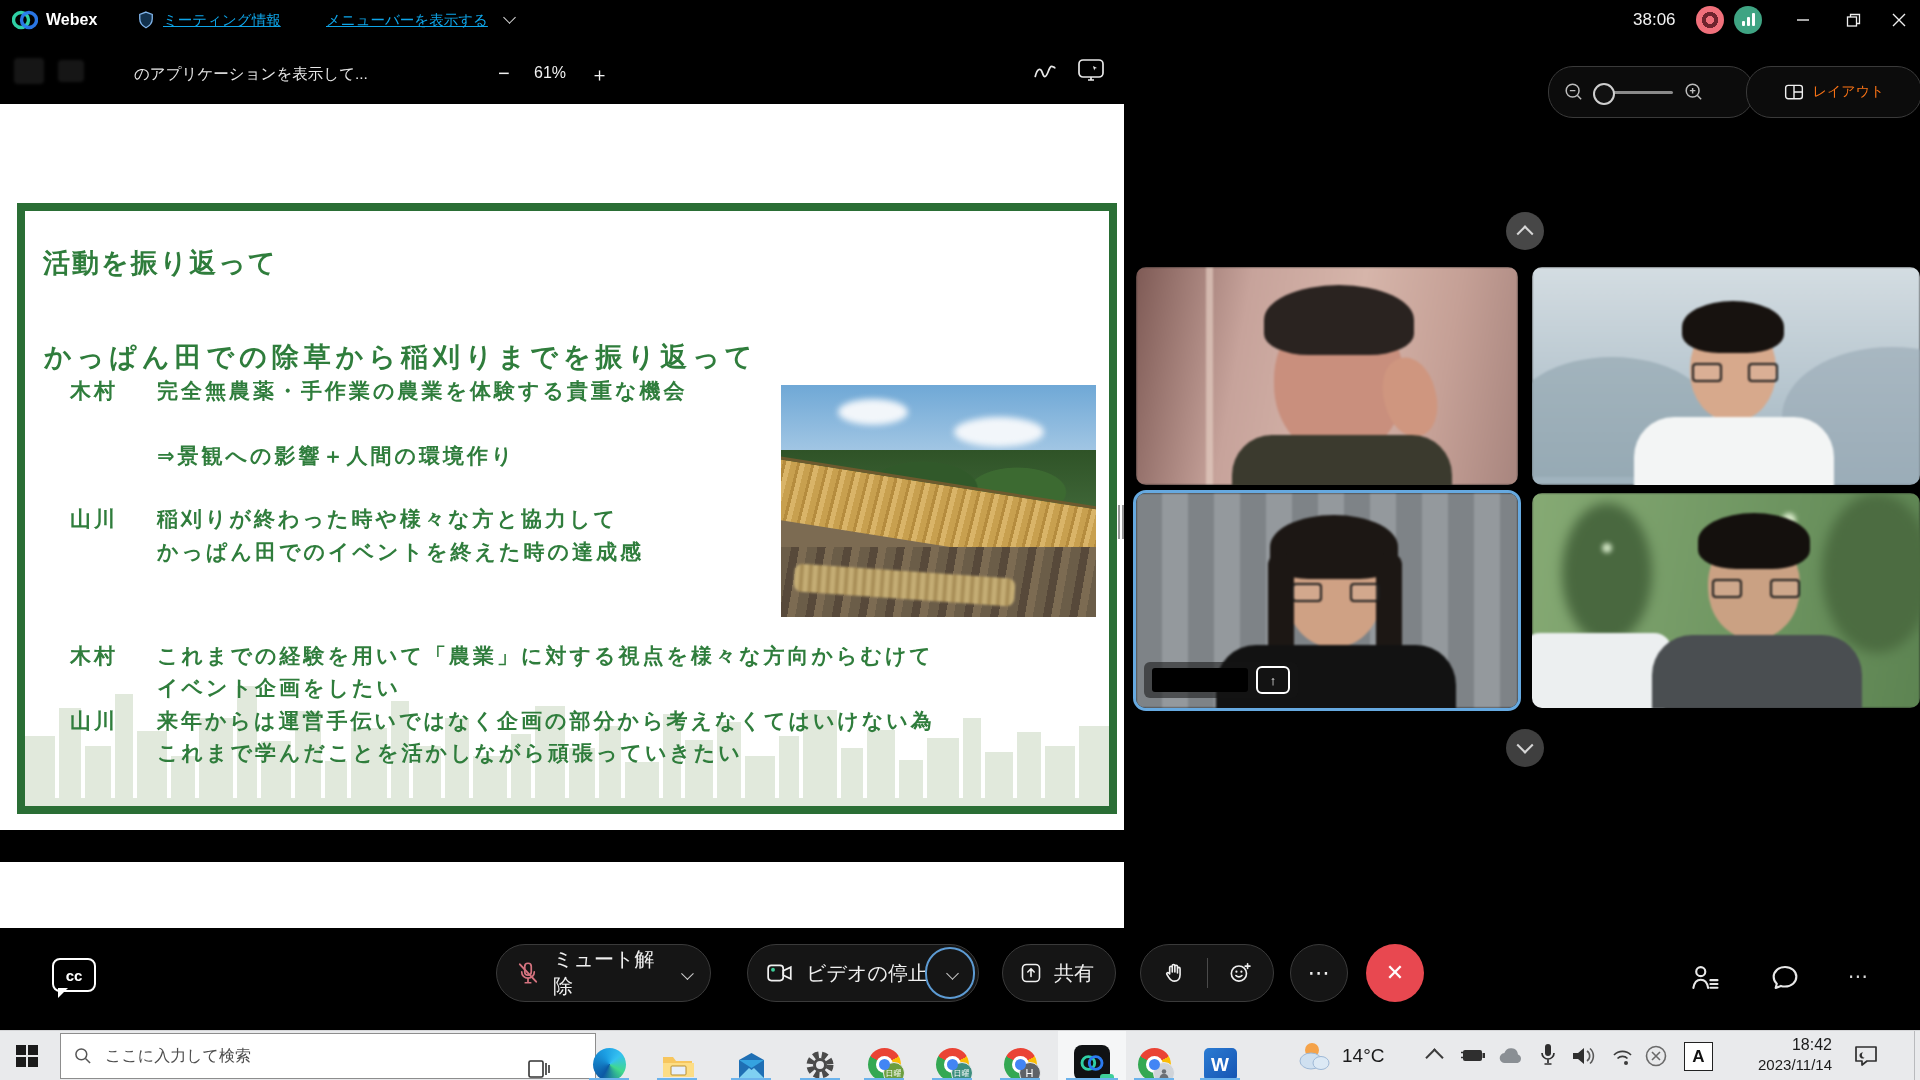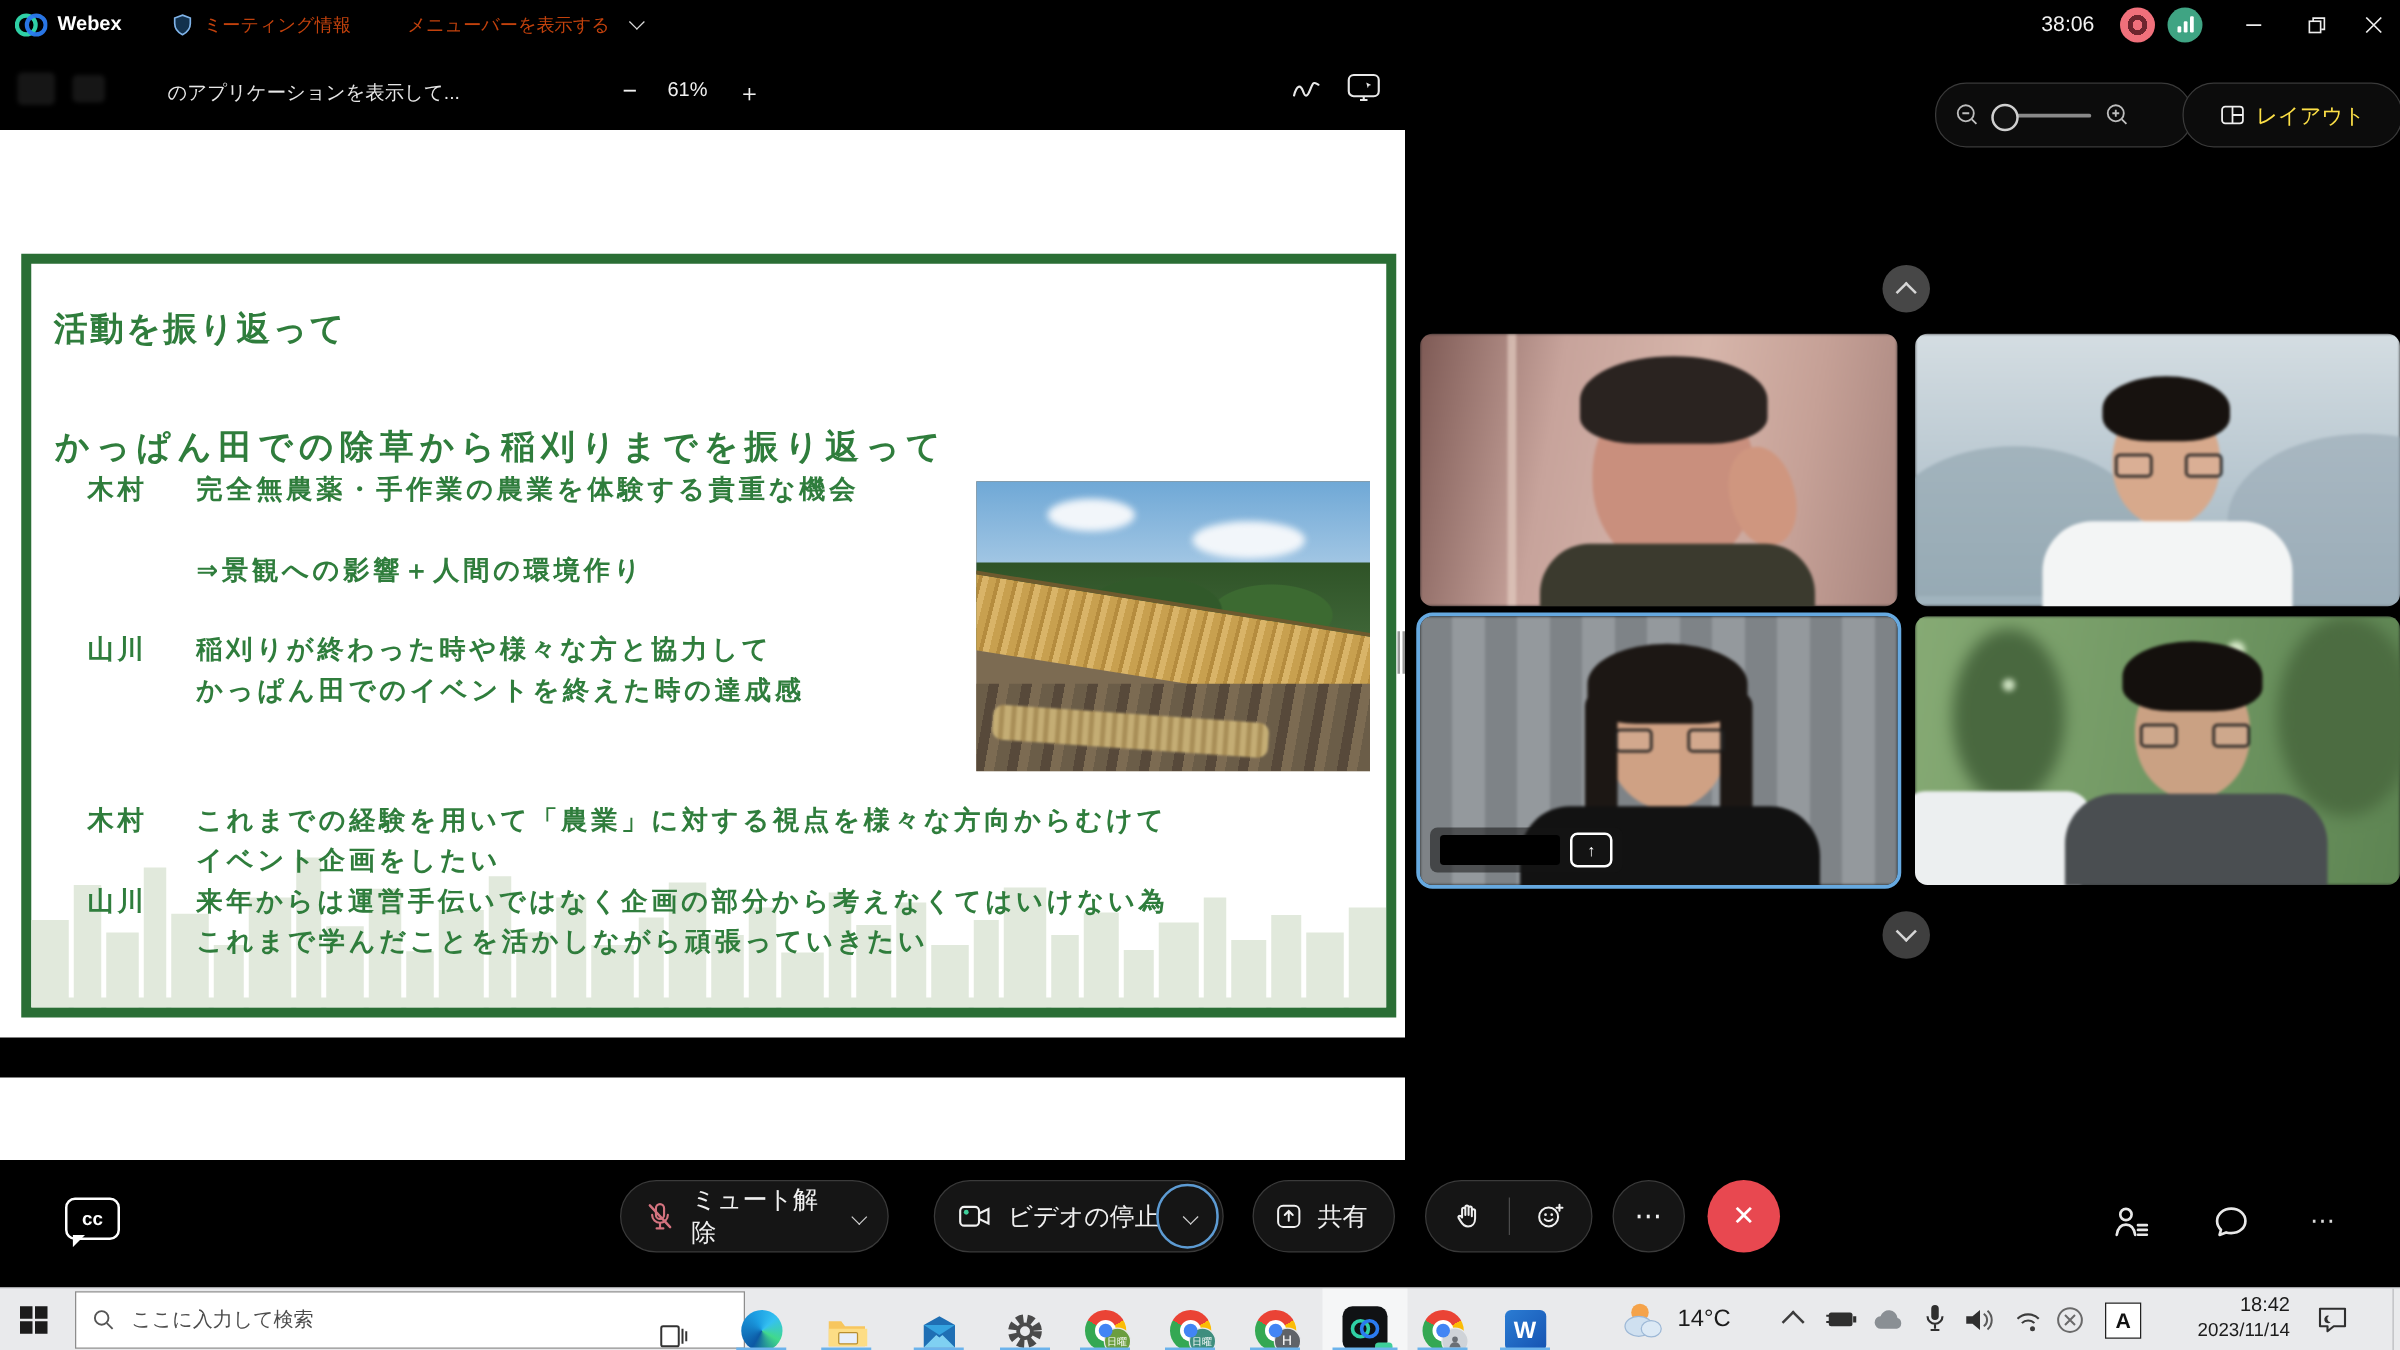--- a/index.html
+++ b/index.html
@@ -3,34 +3,34 @@
 <meta charset="utf-8">
 <style>
   html,body{margin:0;padding:0;background:#000;}
   .screen{position:relative;width:1920px;height:1080px;background:#000;overflow:hidden;
           font-family:"Liberation Sans","DejaVu Sans",sans-serif;}
   .ab{position:absolute;}
   svg{display:block;}
   
   .titlebar{left:0;top:0;width:1920px;height:40px;background:#000;}
   .wx-name{font-weight:bold;font-size:16px;color:#fff;}
-  .tb-label{font-size:14.5px;color:#c2410c;}
+  .tb-label{font-size:14.5px;color:#0ea5e9;text-decoration:underline;}
   .chev{width:8px;height:8px;border-right:1.8px solid #dcdcdc;border-bottom:1.8px solid #dcdcdc;transform:rotate(45deg);}
   .timer{font-size:17px;color:#f2f2f2;}
   .badge{width:28px;height:28px;border-radius:50%;}
   .rec{background:radial-gradient(circle at 50% 50%, #f0707b 0 4px, #6e252e 4px 8px, #f0707b 8px 14px);}
   .net{background:#3fa483;display:flex;align-items:flex-end;justify-content:center;gap:2px;padding-bottom:8px;box-sizing:border-box;}
   .net i{display:block;width:3px;background:#fff;border-radius:1px;}
   .winbtn{color:#e8e8e8;font-size:15px;width:30px;height:26px;display:flex;align-items:center;justify-content:center;}
   
   .app-title{font-size:15.5px;color:#e8e8e8;}
   .zoomtxt{font-size:16px;color:#f0f0f0;}
   .ghost{background:#161616;border-radius:4px;filter:blur(1.5px);}
   .pill{border:1px solid #3a3a3a;border-radius:25px;background:#0c0c0c;display:flex;align-items:center;}
-  .layout-label{color:#fde047;font-size:17px;}
+  .layout-label{color:#f97316;font-size:14px;}
   .slider-track{height:3px;background:#8a8a8a;border-radius:2px;}
   .slider-knob{width:18px;height:18px;border-radius:50%;background:#111;border:2px solid #cfcfcf;}
   
   .page{background:#fff;}
   .slide{left:17px;top:99px;width:1100px;height:611px;border:8px solid #2a6e35;background:#fff;box-sizing:border-box;overflow:hidden;}
   .sl-title{font-size:27px;font-weight:bold;color:#2f7d3c;letter-spacing:2px;}
   .sl-head{font-size:27px;font-weight:bold;color:#2f7d3c;letter-spacing:5px;}
   .sl-spk,.sl-line{font-size:21px;font-weight:bold;color:#2f7d3c;letter-spacing:3px;white-space:nowrap;}
   .skyline{left:0;bottom:0;width:100%;height:160px;}
   

